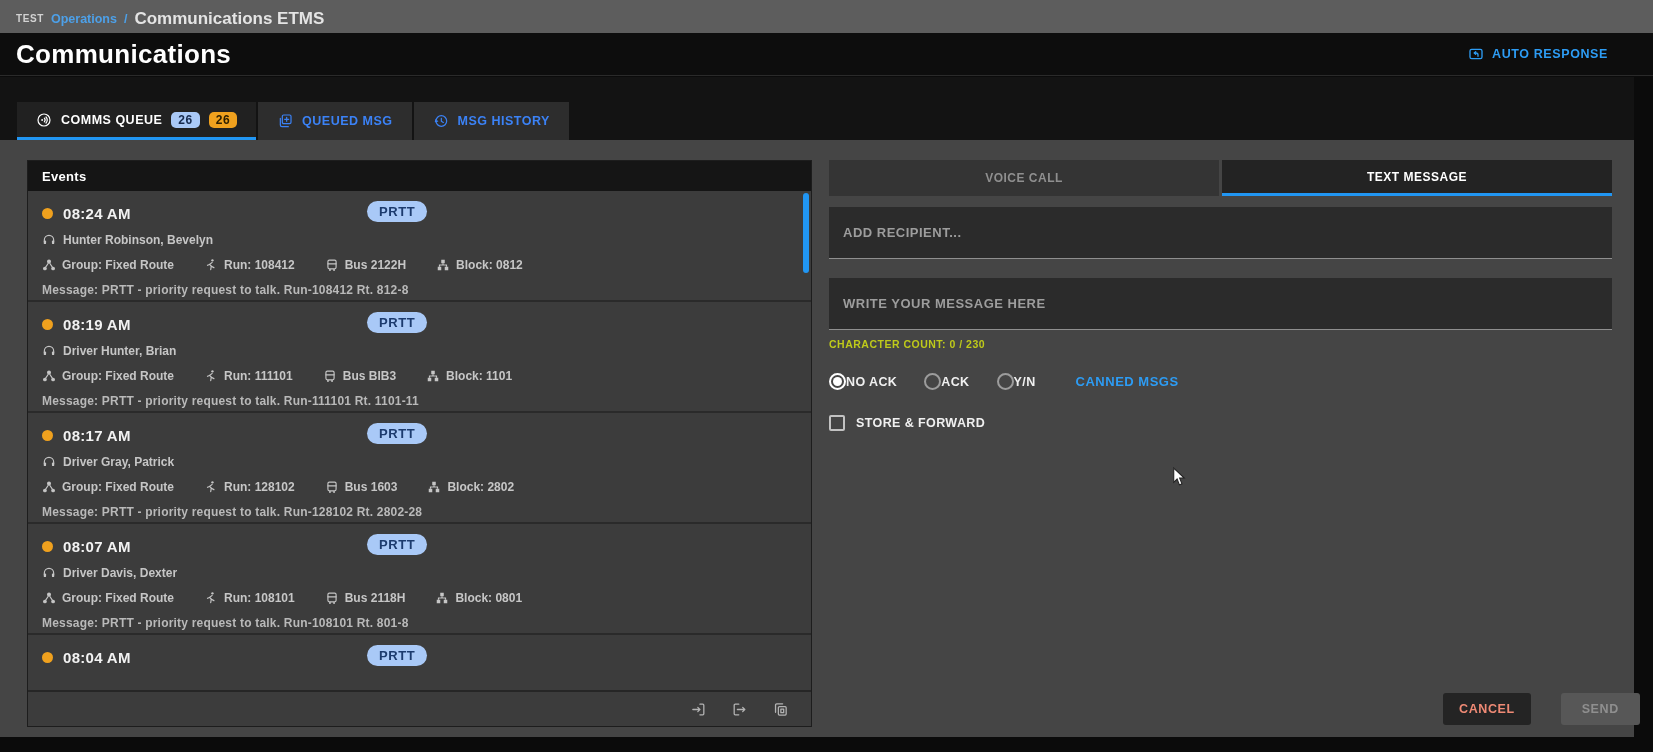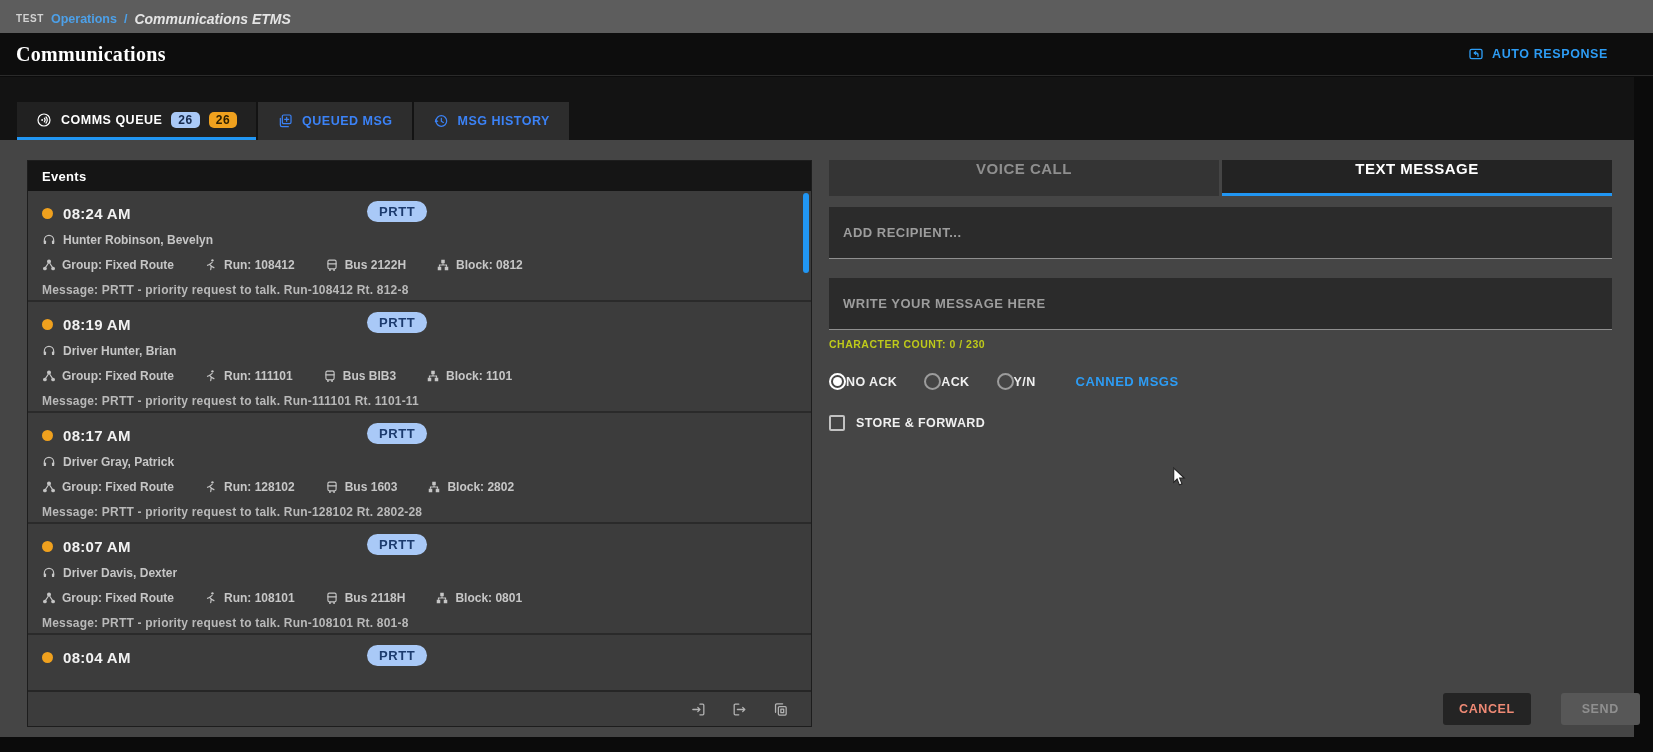--- a/index.html
+++ b/index.html
@@ -10,27 +10,27 @@
     -webkit-font-smoothing:antialiased;
   }
   svg.ic { display:block; }
 
   
   .breadcrumb-bar { position:absolute; top:0; left:0; width:1653px; height:37px;
     background:#5d5d5d; display:flex; align-items:center; padding:0 16px; gap:7px; }
   .bc-env { color:#d2d2d2; font-size:10px; font-weight:700; letter-spacing:.6px; }
   .bc-link { color:#4da0e8; font-size:12.5px; font-weight:700; text-decoration:none; cursor:pointer; }
   .bc-sep { color:#4da0e8; font-size:12.5px; font-weight:700; }
-  .bc-page { color:#e4e4e4; font-size:14px; font-weight:700;font-style:italic; }
+  .bc-page { color:#e4e4e4; font-size:17px; font-weight:700; }
 
   
   .title-bar { position:absolute; top:33px; left:0; width:1653px; height:43px;
     background:#0d0d0d; border-bottom:1px solid #2a2a2a;
     display:flex; align-items:center; justify-content:space-between; padding:0 45px 0 16px; }
-  .page-title { color:#fff; font-size:20px; font-weight:700; letter-spacing:.3px;font-family:Liberation Serif, serif; }
+  .page-title { color:#fff; font-size:26px; font-weight:700; letter-spacing:.3px; }
   .auto-response { display:flex; align-items:center; gap:8px; background:none; border:none;
     color:#2d9cf4; font-family:inherit; font-size:12.5px; font-weight:700; letter-spacing:.6px; cursor:pointer; }
 
   
   .tabzone { position:absolute; top:77px; left:0; width:1634px; height:63px; background:#131313; }
   .tabstrip { position:absolute; left:17px; bottom:0; display:flex; gap:2px; height:38px; }
   .tab { display:flex; align-items:center; gap:9px; padding:0 19px; background:#2d2d2d;
     color:#3b82f6; font-size:12.5px; font-weight:700; letter-spacing:.5px; cursor:pointer; }
   .tab.active { background:#212121; color:#fff; border-bottom:3px solid #2196f3; }
   .badge { border-radius:5px; padding:1px 7px; font-size:12px; font-weight:700; }
@@ -61,22 +61,22 @@
   .ev-line4 { margin-top:11px; color:#b9b9b9; font-size:12px; font-weight:600; letter-spacing:.2px; }
   .scroll-thumb { position:absolute; right:2px; top:2px; width:6px; height:80px;
     background:#2196f3; border-radius:3px; cursor:pointer; }
   .events-footer { position:absolute; left:0; right:0; bottom:0; height:36px; border-top:2px solid #262626;
     display:flex; align-items:center; justify-content:flex-end; gap:24px; padding-right:22px; }
   .foot-btn { background:none; border:none; color:#b3b3b3; cursor:pointer; padding:0; }
 
   
   .composer { position:absolute; left:829px; top:20px; width:783px; }
   .composer-tabs { display:flex; gap:3px; height:36px; }
-  .ctab { flex:1; display:flex; justify-content:center; background:#343434;
-    color:#8f8f8f; font-size:15px; font-weight:700; letter-spacing:.5px; cursor:pointer; }
+  .ctab { flex:1; display:flex; align-items:center; justify-content:center; background:#343434;
+    color:#8f8f8f; font-size:12px; font-weight:700; letter-spacing:.5px; cursor:pointer; }
   .ctab.active { background:#232323; color:#fff; border-bottom:3px solid #2196f3; }
   .field { display:block; width:100%; height:52px; background:#2b2b2b; border:none;
     border-bottom:1px solid #8f8f8f; color:#86efac; padding:0 14px; font-family:inherit;
     font-size:13px; font-weight:700; letter-spacing:.5px; outline:none; }
   .field::placeholder { color:#9d9d9d; opacity:1; }
   .recipient { margin-top:11px; }
   .message { margin-top:19px; }
   .char-count { margin-top:8px; color:#bfca1a; font-size:10.5px; font-weight:700; letter-spacing:.5px; }
   .ack-row { margin-top:23px; display:flex; align-items:center; gap:27px; }
   .radio-opt { display:flex; align-items:center; gap:0; color:#f0f0f0;

